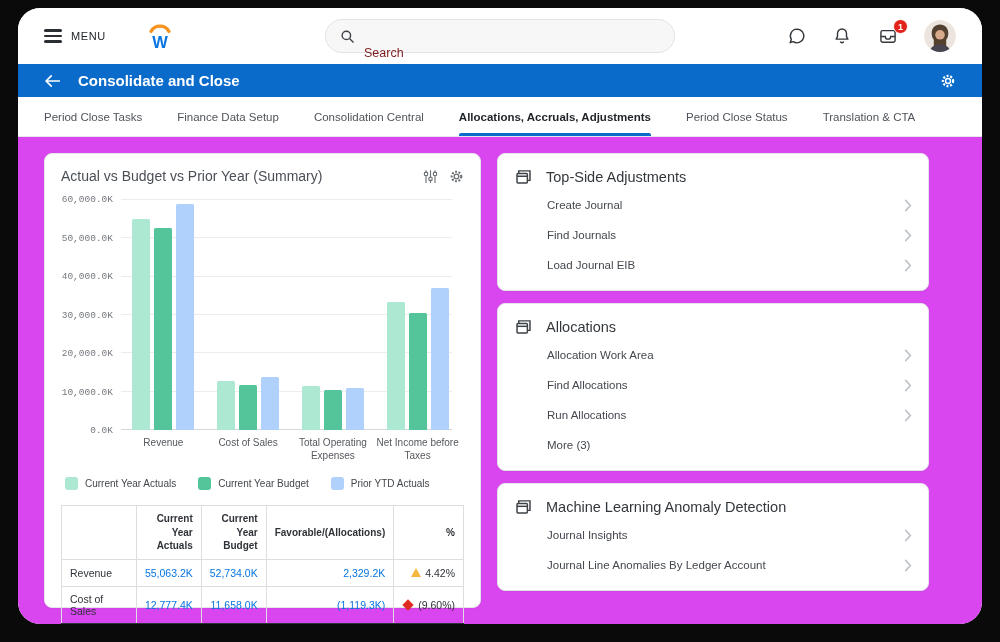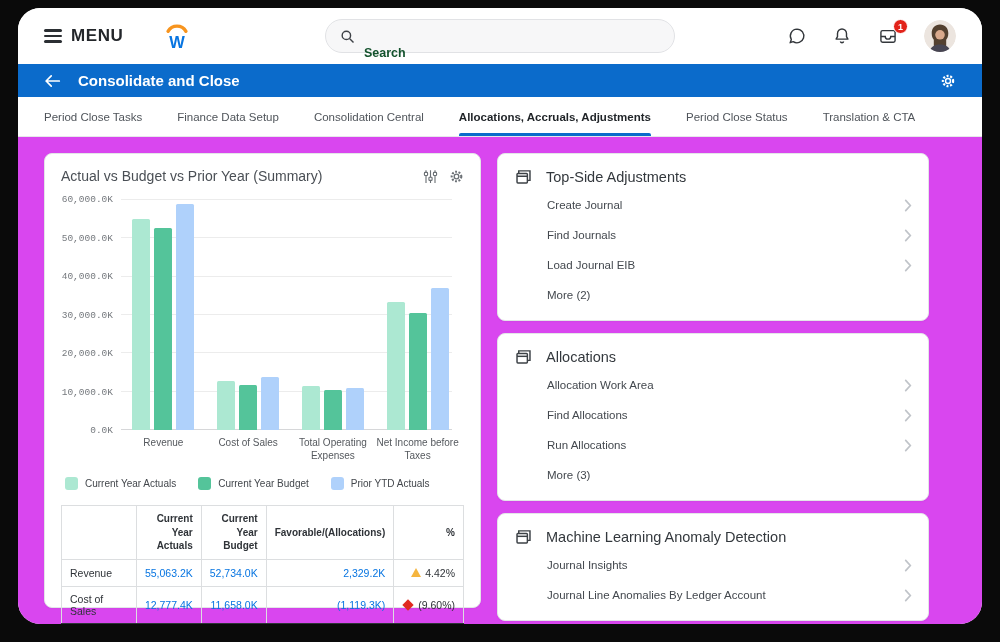--- a/index.html
+++ b/index.html
@@ -5,28 +5,28 @@
   * { margin:0; padding:0; box-sizing:border-box; }
   html,body { width:1000px; height:642px; background:#0a0a0a; font-family:"Liberation Sans", sans-serif; }
   .window {
     position:absolute; left:18px; top:8px; width:964px; height:616px;
     background:#fff; border-radius:22px; overflow:hidden;
   }
   
   .topbar { height:56px; display:flex; align-items:center; padding:0 26px; position:relative; background:#fff; }
   .hamburger { width:18px; display:flex; flex-direction:column; gap:3px; cursor:pointer; }
   .hamburger span { height:2.4px; background:#2b2f33; border-radius:2px; }
-  .menu-label { font-size:17px; font-weight:bold; letter-spacing:.6px; color:#23262a; margin-left:9px; }
+  .menu-label { font-size:11px; font-weight:normal; letter-spacing:.6px; color:#23262a; margin-left:9px; }
   .logo { margin-left:38px; }
   .searchbox {
     position:absolute; left:307px; top:11px; width:350px; height:34px;
     background:#f7f7f8; border:1px solid #e1e2e5; border-radius:18px;
     display:flex; align-items:center; padding:0 14px; gap:9px; color:#383c40;
   }
-  .searchbox .ph { font-size:12.5px; font-weight:700; color:#14532d;margin-top:33px; }
+  .searchbox .ph { font-size:12.5px; font-weight:400; color:#7f1d1d;margin-top:33px; }
   .top-icons { margin-left:auto; display:flex; align-items:center; gap:25px; color:#33373b; }
   .icon-btn { position:relative; display:flex; align-items:center; cursor:pointer; }
   .badge {
     position:absolute; top:-7px; right:-9px; min-width:15px; height:15px; border-radius:8px;
     background:#e2231a; color:#fff; font-size:9px; font-weight:bold;
     display:flex; align-items:center; justify-content:center; padding:0 3px; border:1.5px solid #fff;
   }
   .avatar { width:32px; height:32px; border-radius:50%; overflow:hidden; cursor:pointer; }
   
   .bluebar { height:33px; background:#0b6bcb; display:flex; align-items:center; padding:8px 26px; color:#fff; }
@@ -344,23 +344,20 @@
               </span>
             </div>
             <div class="menu-item">
               <span class="lbl">Load Journal EIB</span>
               <span class="chev">
                 <svg width="8" height="13" viewBox="0 0 8 14" fill="none" stroke="currentColor" stroke-width="1.8" stroke-linecap="round">
                   <path d="M1.5 1.5 6.5 7l-5 5.5"></path>
                 </svg>
               </span>
             </div>
-            <div class="menu-item">
-              <span class="lbl">More (2)</span>
-            </div>
           </div>
         </div>
         <div class="card menu-card">
           <div class="menu-head">
             <span>
               <svg width="19" height="19" viewBox="0 0 22 22" fill="none" stroke="#3c4146" stroke-width="1.7">
                 <path d="M5.5 7.5v-3h13v11h-3"></path>
                 <rect x="3.5" y="7.5" width="12" height="11" rx="1"></rect>
                 <line x1="3.5" y1="10.8" x2="15.5" y2="10.8"></line>
               </svg>

